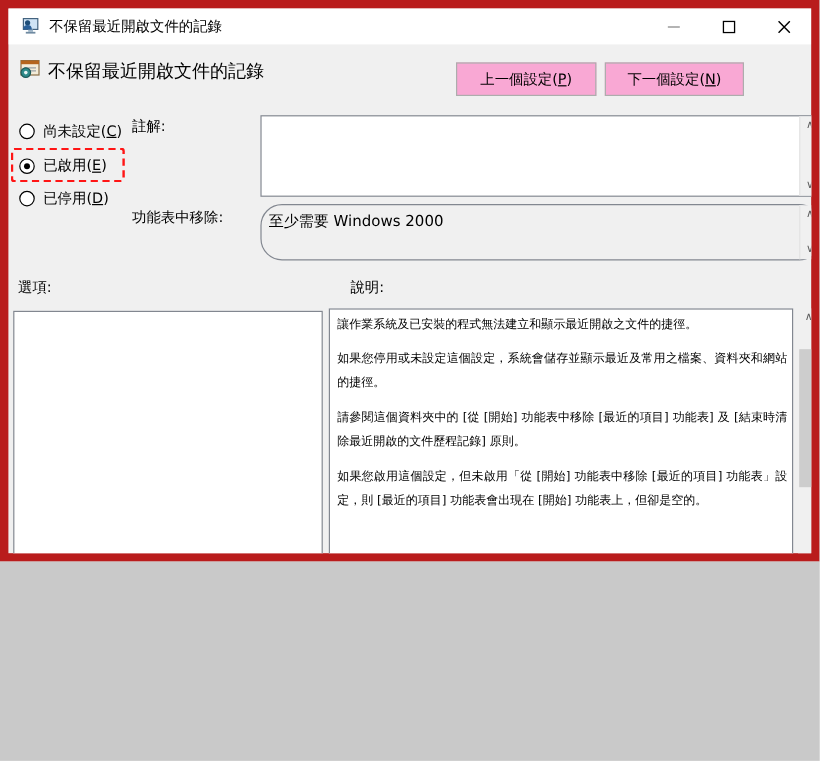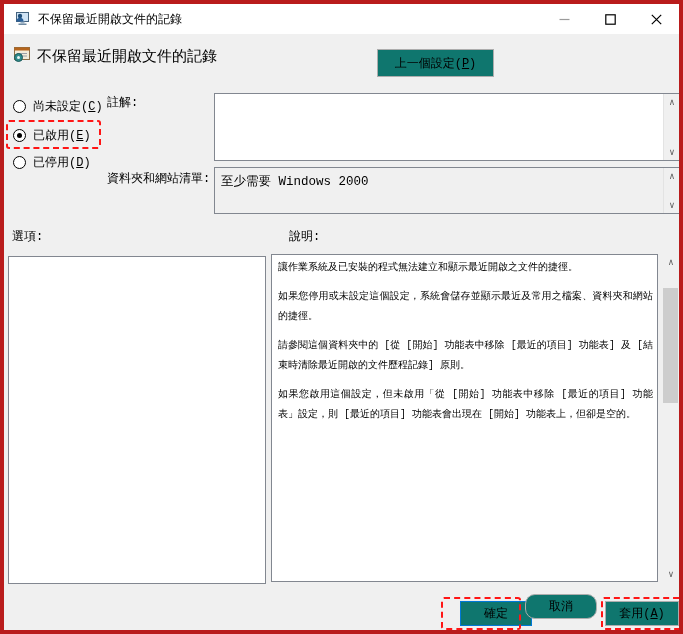--- a/index.html
+++ b/index.html
@@ -1,56 +1,56 @@
 <!DOCTYPE html>
 <html><head>
 <meta charset="utf-8">
 <style>
   * { margin:0; padding:0; box-sizing:border-box; }
   html,body { background:#c9c9c9; }
   body { font-family:"DejaVu Sans","Liberation Sans",sans-serif; }
   .window {
-    position:relative; width:683px; height:634px;
-    background:#f0f0f0; border:4px solid #b91c1c; overflow:hidden;font-family:Liberation Mono, monospace;
+    position:relative; width:683px; height:468px;
+    background:#f0f0f0; border:7px solid #b91c1c; overflow:hidden;
   }
   
   .titlebar {
     position:absolute; left:0; top:0; width:100%; height:30px;
     background:#ffffff; display:flex; align-items:center;
   }
   .app-icon { margin-left:10px; width:16px; height:16px; flex:0 0 auto; }
   .win-title { margin-left:8px; font-size:12px; color:#000; white-space:nowrap; }
   .caption-group { margin-left:auto; display:flex; height:30px; }
   .cap-btn { width:46px; height:30px; display:flex; align-items:center; justify-content:center; }
   
   .setting-icon { position:absolute; left:8px; top:40px; width:20px; height:20px; }
   .setting-title { position:absolute; left:33px; top:43px; font-size:15px; color:#000; white-space:nowrap; }
   .btn {
-    position:absolute; background:#0f766e; border:1px solid #adadad;
+    position:absolute; background:#f9a8d4; border:1px solid #adadad;
     font-size:12px; color:#000; font-family:inherit;
     display:flex; align-items:center; justify-content:center; cursor:default;
   }
   .btn-prev { left:373px; top:45px; width:117px; height:28px; }
   .btn-next { left:497px; top:45px; width:116px; height:28px; }
   u { text-decoration:underline; }
   
   .radio-row { position:absolute; left:9px; display:flex; align-items:center; gap:7px; font-size:12px; color:#000; height:16px; }
   .radio-row.r0 { top:94px; } .radio-row.r1 { top:123px; } .radio-row.r2 { top:150px; }
   .radio { width:13px; height:13px; border:1px solid #000; border-radius:50%; background:#fff; display:flex; align-items:center; justify-content:center; flex:0 0 auto; }
   .radio.checked::after { content:""; width:5px; height:5px; background:#000; border-radius:50%; }
   
   .fld-label { position:absolute; font-size:12px; color:#000; white-space:nowrap; }
   .lbl-comment { left:103px; top:90px; }
   .lbl-supported { left:103px; top:166px; }
   .lbl-options { left:8px; top:224px; }
   .lbl-help { left:285px; top:224px; }
   
   .textbox { position:absolute; background:#fff; border:1px solid #828790; }
   .comment-box { left:210px; top:89px; width:467px; height:68px; }
-  .supported-box { left:210px; top:163px; width:467px; height:47px; background:#f0f0f0; }
+  .supported-box { left:210px; top:163px; width:467px; height:47px; background:#f0f0f0;border-radius:18px; }
   .supported-text { position:absolute; left:6px; top:5px; font-size:12.5px; color:#000; }
   .options-panel { left:4px; top:252px; width:258px; height:328px; }
   .help-box { left:267px; top:250px; width:387px; height:328px; overflow:hidden; padding:3px 4px 0 6px; }
   .help-box p { font-size:10px; line-height:20px; color:#000; margin:0 0 9px 0; text-align:justify; }
   
   .sb { display:flex; flex-direction:column; align-items:center; background:#f0f0f0; }
   .sb-inner { position:absolute; right:0; top:0; width:17px; height:100%; border-left:1px solid #e3e3e3; }
   .sb-arrow { width:100%; height:16px; display:flex; align-items:center; justify-content:center;
               font-size:9px; color:#5a5a5a; flex:0 0 auto; }
   .sb-track { flex:1 1 auto; width:100%; position:relative; }
@@ -105,20 +105,23 @@
     <line x1="5" y1="9.5" x2="15" y2="9.5" stroke="#9aa0a6" stroke-width="1"></line>
     <line x1="5" y1="12" x2="15" y2="12" stroke="#9aa0a6" stroke-width="1"></line>
     <circle cx="6.5" cy="13.5" r="4" fill="#2e8b8b" stroke="#1c5a5a" stroke-width="1"></circle>
     <circle cx="6.5" cy="13.5" r="1.5" fill="#e8f4f4"></circle>
   </svg>
   <span class="setting-title">不保留最近開啟文件的記錄</span>
 
   <div class="btn btn-prev">
     <span><span>上一個設定(</span><u>P</u><span>)</span></span>
   </div>
+  <div class="btn btn-next">
+    <span><span>下一個設定(</span><u>N</u><span>)</span></span>
+  </div>
 
   <label class="radio-row r0">
     <span class="radio"></span>
     <span><span>尚未設定(</span><u>C</u><span>)</span></span>
   </label>
   <label class="radio-row r1">
     <span class="radio checked"></span>
     <span><span>已啟用(</span><u>E</u><span>)</span></span>
   </label>
   <label class="radio-row r2">
@@ -129,21 +132,21 @@
   <span class="fld-label lbl-comment">註解:</span>
   <div class="textbox comment-box">
     <span></span>
     <div class="sb sb-inner">
       <span class="sb-arrow">∧</span>
       <span class="sb-track"></span>
       <span class="sb-arrow">∨</span>
     </div>
   </div>
 
-  <span class="fld-label lbl-supported">資料夾和網站清單:</span>
+  <span class="fld-label lbl-supported">功能表中移除:</span>
   <div class="textbox supported-box">
     <span class="supported-text">至少需要 Windows 2000</span>
     <div class="sb sb-inner">
       <span class="sb-arrow">∧</span>
       <span class="sb-track"></span>
       <span class="sb-arrow">∨</span>
     </div>
   </div>
 
   <span class="fld-label lbl-options">選項:</span>

